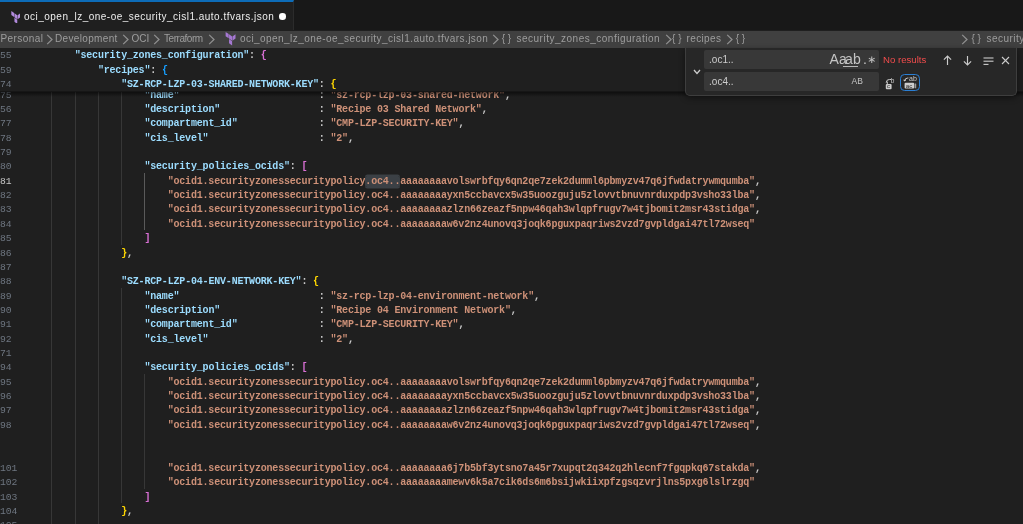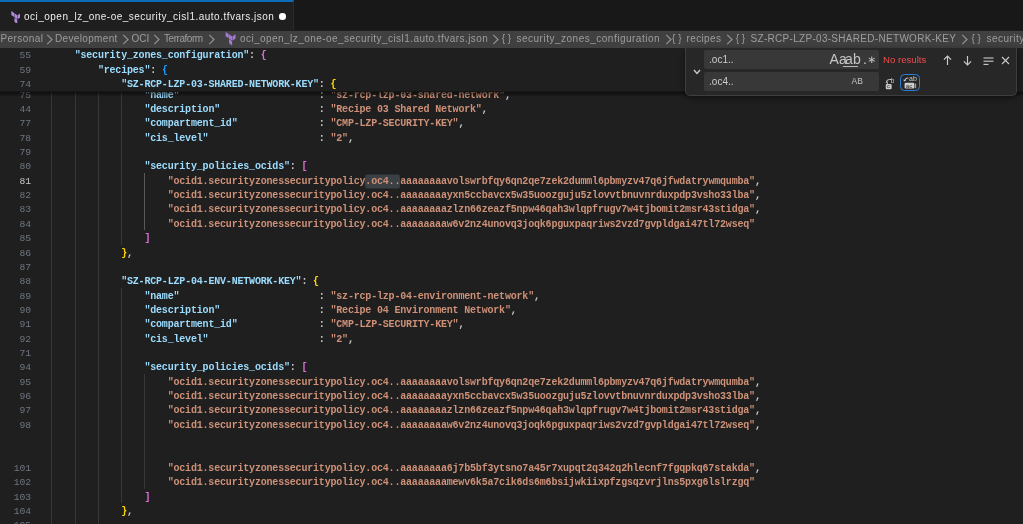--- a/index.html
+++ b/index.html
@@ -17,21 +17,21 @@
 
 #crumbs { position:absolute; left:0; top:31px; width:1023px; height:16.6px; background:#404040; }
 .ct { position:absolute; top:0; height:16.6px; line-height:16.6px; font-size:10px; color:#9d9d9d; white-space:nowrap; }
 .csep { position:absolute; top:0; height:16.6px; line-height:16px; font-size:11px; color:#848484; }
 .cobj { position:absolute; top:0; height:16.6px; line-height:16.9px; font-size:10px; color:#9d9d9d; }
 .cicon { position:absolute; top:0.8px; }
 
 
 #editor { position:absolute; left:0; top:47.6px; width:1023px; height:476.4px; background:#1f1f1f; }
 .row { position:absolute; left:0; width:1023px; height:14.357px; line-height:14.357px; white-space:pre; }
-.ln { position:absolute; left:0; top:0; width:31px; text-align:right; color:#6e7681;
+.ln { position:absolute; left:0; top:0; width:31px; text-align:left; color:#6e7681;
   font-family:"Liberation Mono",monospace; font-size:9.73px; letter-spacing:-0.108px; }
 .ln.act { color:#c6c6c6; }
 .code { position:absolute; left:51.4px; top:0; font-family:"Liberation Mono",monospace;
   font-size:10.0px; letter-spacing:-0.187px; color:#cccccc; font-weight:bold; }
 .k { color:#9CDCFE; } .s { color:#CE9178; } .pu { color:#cccccc; }
 .b1 { color:#FFD700; } .b2 { color:#DA70D6; } .b3 { color:#179FFF; }
 .sel { background:#3b4045; border-radius:2.5px; box-shadow:0 -1.5px 0 #3b4045, 0 1.5px 0 #3b4045; }
 .guide { position:absolute; width:1px; background:#373737; }
 .guide.act { background:#5a5a5a; }
 
@@ -101,37 +101,36 @@
       <div class="ct" style="left:516.5px;letter-spacing:0.5px">security_zones_configuration</div>
       <div class="csep" style="left:664.5px"><svg width="7" height="16.6" viewBox="0 0 7 16.6">
           <polyline points="1.2,3.9 6.0,8.5 1.2,13.1" fill="none" stroke="#909090" stroke-width="1.25"></polyline>
         </svg></div>
       <div class="cobj" style="left:672.1px">{<i style="display:inline-block;width:2.7px"></i>}</div>
       <div class="ct" style="left:686.5px;letter-spacing:0.37px">recipes</div>
       <div class="csep" style="left:726.1px"><svg width="7" height="16.6" viewBox="0 0 7 16.6">
           <polyline points="1.2,3.9 6.0,8.5 1.2,13.1" fill="none" stroke="#909090" stroke-width="1.25"></polyline>
         </svg></div>
       <div class="cobj" style="left:735.7px">{<i style="display:inline-block;width:2.7px"></i>}</div>
-      <div class="ct" style="left:750.5px;letter-spacing:0.3px">SZ-RCP-LZP-03-SHARED-NETWORK-KEY</div>
       <div class="csep" style="left:961.4px"><svg width="7" height="16.6" viewBox="0 0 7 16.6">
           <polyline points="1.2,3.9 6.0,8.5 1.2,13.1" fill="none" stroke="#909090" stroke-width="1.25"></polyline>
         </svg></div>
       <div class="cobj" style="left:971.4px">{<i style="display:inline-block;width:2.7px"></i>}</div>
       <div class="ct" style="left:986.4px;letter-spacing:0.5px">security_policies_ocids</div>
   </div>
   <div id="editor">
     <div class="guide" style="left:51.40px;top:39.32px;height:437.08px"></div>
       <div class="guide" style="left:74.60px;top:39.32px;height:437.08px"></div>
       <div class="guide" style="left:97.80px;top:39.32px;height:437.08px"></div>
       <div class="guide" style="left:121.00px;top:39.32px;height:157.93px"></div>
       <div class="guide" style="left:121.00px;top:240.32px;height:215.35px"></div>
       <div class="guide act" style="left:144.20px;top:125.46px;height:57.43px"></div>
       <div class="guide" style="left:144.20px;top:326.46px;height:114.86px"></div>
     <div class="row" style="top:41.02px"><div class="ln">75</div><div class="code"><span class="pu">                </span><span class="k">"name"</span><span class="pu">                        : </span><span class="s">"sz-rcp-lzp-03-shared-network"</span><span class="pu">,</span></div></div>
-      <div class="row" style="top:55.38px"><div class="ln">44</div><div class="code"><span class="pu">                </span><span class="k">"description"</span><span class="pu">                 : </span><span class="s">"Recipe 03 Shared Network"</span><span class="pu">,</span></div></div>
+      <div class="row" style="top:55.38px"><div class="ln">56</div><div class="code"><span class="pu">                </span><span class="k">"description"</span><span class="pu">                 : </span><span class="s">"Recipe 03 Shared Network"</span><span class="pu">,</span></div></div>
       <div class="row" style="top:69.73px"><div class="ln">77</div><div class="code"><span class="pu">                </span><span class="k">"compartment_id"</span><span class="pu">              : </span><span class="s">"CMP-LZP-SECURITY-KEY"</span><span class="pu">,</span></div></div>
       <div class="row" style="top:84.09px"><div class="ln">78</div><div class="code"><span class="pu">                </span><span class="k">"cis_level"</span><span class="pu">                   : </span><span class="s">"2"</span><span class="pu">,</span></div></div>
       <div class="row" style="top:98.45px"><div class="ln">79</div><div class="code"></div></div>
       <div class="row" style="top:112.81px"><div class="ln">80</div><div class="code"><span class="pu">                </span><span class="k">"security_policies_ocids"</span><span class="pu">: </span><span class="b2">[</span></div></div>
       <div class="row" style="top:127.16px"><div class="ln act">81</div><div class="code"><span class="pu">                    </span><span class="s">"ocid1.securityzonessecuritypolicy<span class="sel">.oc4..</span>aaaaaaaavolswrbfqy6qn2qe7zek2dumml6pbmyzv47q6jfwdatrywmqumba"</span><span class="pu">,</span></div></div>
       <div class="row" style="top:141.52px"><div class="ln">82</div><div class="code"><span class="pu">                    </span><span class="s">"ocid1.securityzonessecuritypolicy.oc4..aaaaaaaayxn5ccbavcx5w35uoozguju5zlovvtbnuvnrduxpdp3vsho33lba"</span><span class="pu">,</span></div></div>
       <div class="row" style="top:155.88px"><div class="ln">83</div><div class="code"><span class="pu">                    </span><span class="s">"ocid1.securityzonessecuritypolicy.oc4..aaaaaaaazlzn66zeazf5npw46qah3wlqpfrugv7w4tjbomit2msr43stidga"</span><span class="pu">,</span></div></div>
       <div class="row" style="top:170.23px"><div class="ln">84</div><div class="code"><span class="pu">                    </span><span class="s">"ocid1.securityzonessecuritypolicy.oc4..aaaaaaaaw6v2nz4unovq3joqk6pguxpaqriws2vzd7gvpldgai47tl72wseq"</span></div></div>
       <div class="row" style="top:184.59px"><div class="ln">85</div><div class="code"><span class="pu">                </span><span class="b2">]</span></div></div>
       <div class="row" style="top:198.95px"><div class="ln">86</div><div class="code"><span class="pu">            </span><span class="b1">}</span><span class="pu">,</span></div></div>

